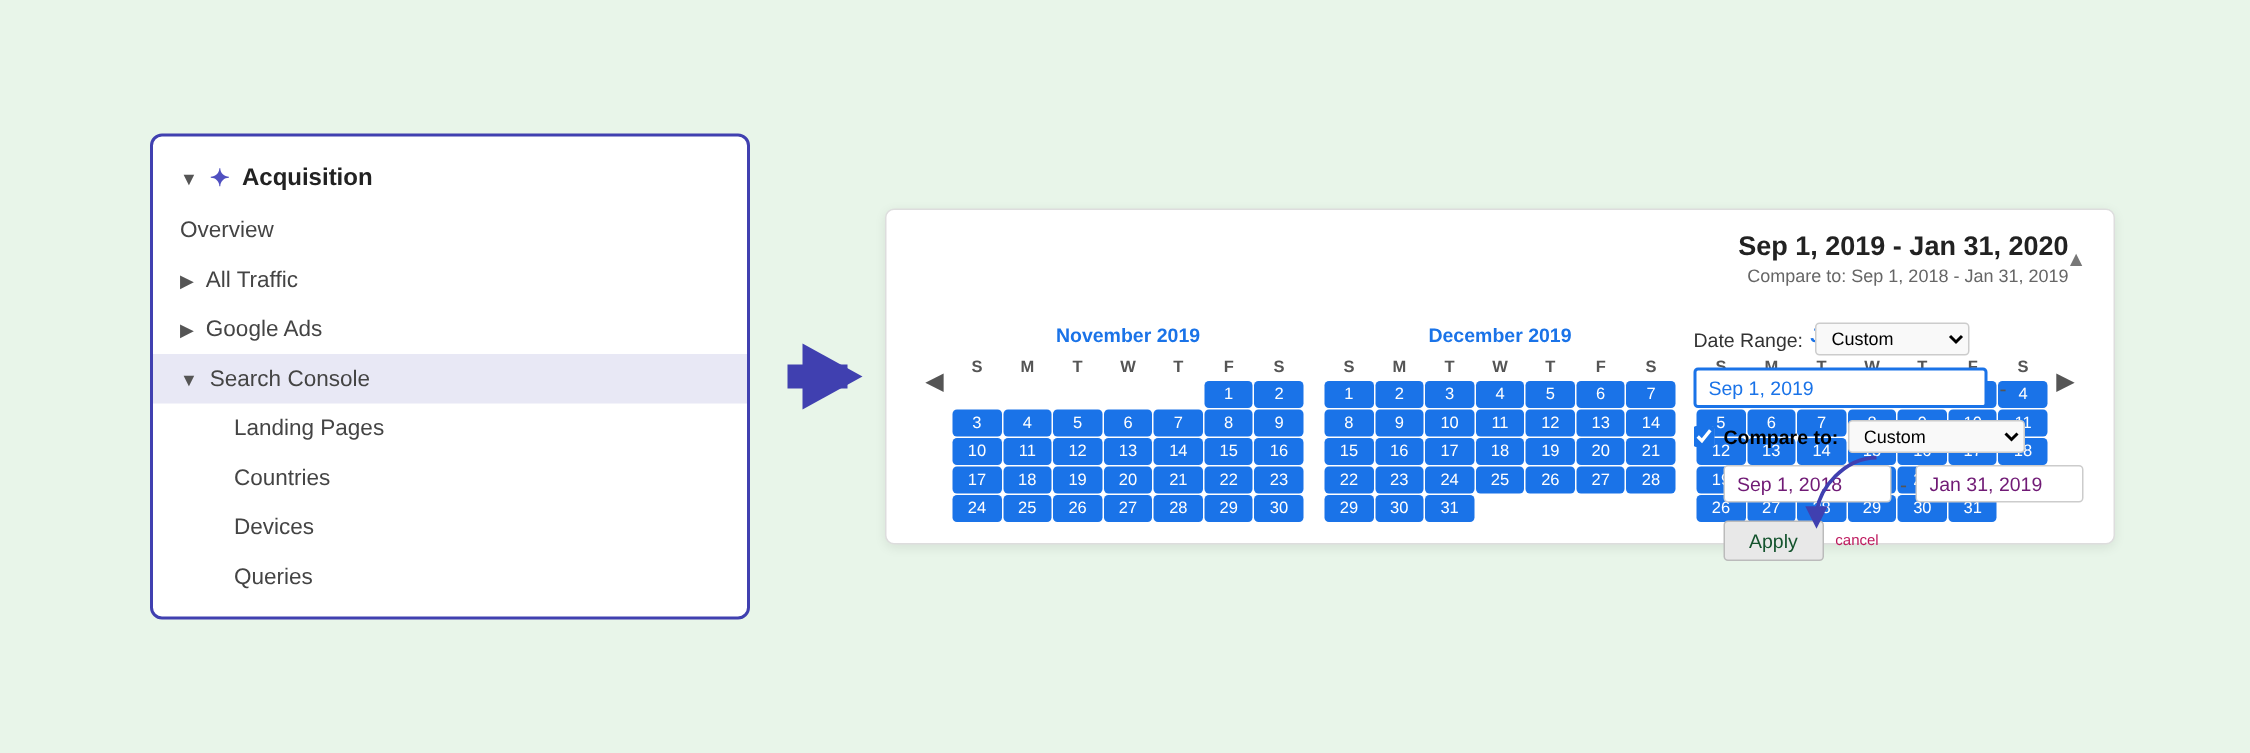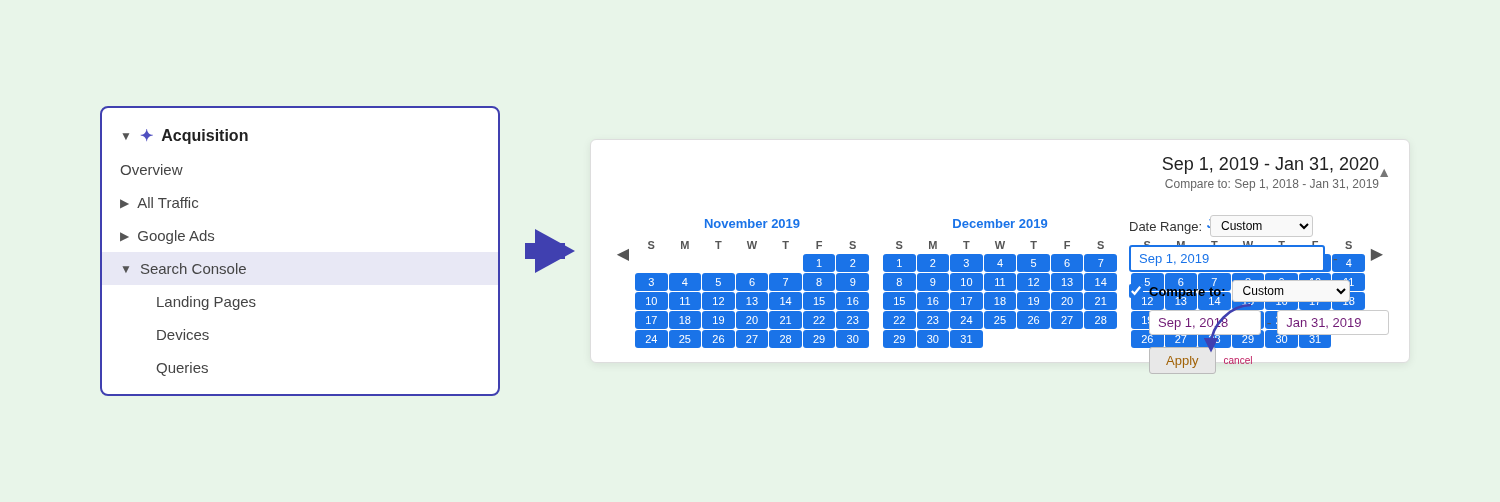--- a/index.html
+++ b/index.html
@@ -103,21 +103,21 @@
 
     
     .date-header {
       position: absolute;
       top: 14px;
       right: 30px;
       text-align: right;
     }
     .date-header-main {
       font-size: 18px;
-      font-weight: normal;
+      font-weight: bold;
       color: #222;
     }
     .date-header-compare {
       font-size: 12px;
       color: #666;
       margin-top: 2px;
     }
     .date-header-arrow {
       position: absolute;
       right: -12px;
@@ -270,21 +270,21 @@
       margin-left: 20px;
       margin-top: 4px;
     }
     .apply-btn {
       background: #e8e8e8;
       border: 1px solid #bbb;
       border-radius: 3px;
       padding: 5px 16px;
       font-size: 13px;
       cursor: pointer;
-      color: #a16207;
+      color: #14532d;
     }
     .cancel-link {
       font-size: 10px;
       color: #be185d;
       cursor: pointer;
       background: none;
       border: none;
     }
   </style>
 </head>
@@ -314,20 +314,23 @@
 
   <div class="sidebar-item sub active">
     <span class="arrow">▼</span>
     <span>Search Console</span>
   </div>
 
   <div class="sidebar-item sub-sub active-page">
     <span>Landing Pages</span>
   </div>
 
+  <div class="sidebar-item sub-sub">
+    <span>Countries</span>
+  </div>
 
   <div class="sidebar-item sub-sub">
     <span>Devices</span>
   </div>
 
   <div class="sidebar-item sub-sub">
     <span>Queries</span>
   </div>
 </div>
 

